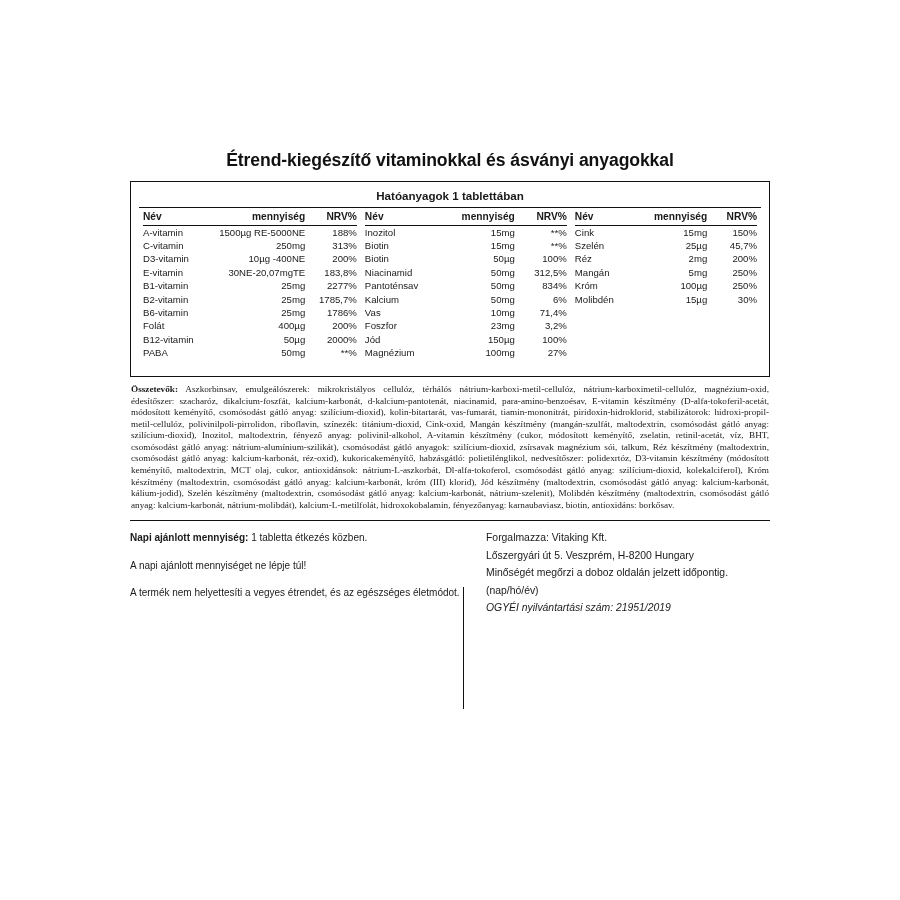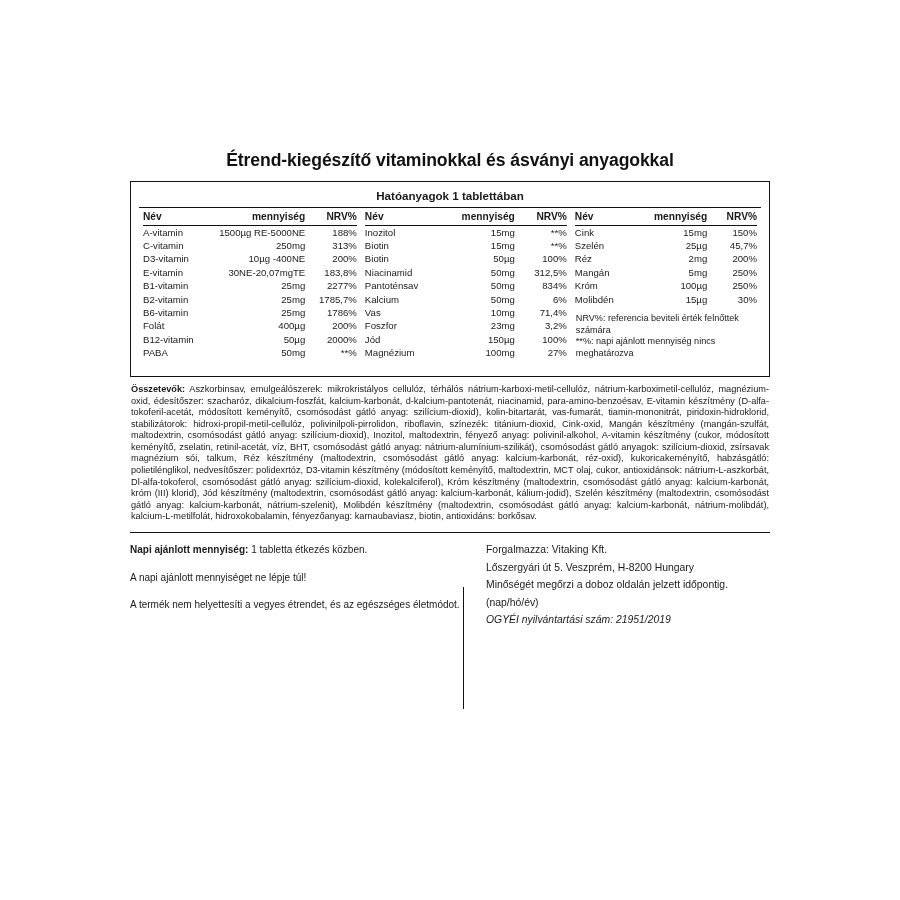--- a/index.html
+++ b/index.html
@@ -91,20 +91,21 @@
   }
   .notes div { margin-bottom: 0px; }
   .ingredients {
     font-size: 9.2px;
     line-height: 11.6px;
     text-align: justify;
     margin-top: 7px;
     padding: 0 1px;
     border-bottom: 1.2px solid #111;
     padding-bottom: 9px;
+    font-family: Liberation Serif, serif;
   }
   .ingredients b { font-weight: bold; }
   .bottom {
     display: flex;
     margin-top: 9px;
   }
   .bottom-left {
     flex: 0 0 332px;
     padding-right: 12px;
     border-right: 0;
@@ -312,24 +313,20 @@
                   <td class="amt">100µg</td>
                   <td class="nrv">250%</td>
                 </tr>
               <tr>
                   <td>Molibdén</td>
                   <td class="amt">15µg</td>
                   <td class="nrv">30%</td>
                 </tr>
             </tbody>
           </table>
-          <div class="notes">
-            <div>NRV%: referencia beviteli érték felnőttek számára</div>
-            <div>**%: napi ajánlott mennyiség nincs meghatározva</div>
-          </div>
         </div>
 
       </div>
     </div>
 
     <div class="ingredients">
       <b>Összetevők:</b><span> Aszkorbinsav, emulgeálószerek: mikrokristályos cellulóz, térhálós nátrium-karboxi-metil-cellulóz, nátrium-karboximetil-cellulóz, magnézium-oxid, édesítőszer: szacharóz, dikalcium-foszfát, kalcium-karbonát, d-kalcium-pantotenát, niacinamid, para-amino-benzoésav, E-vitamin készítmény (D-alfa-tokoferil-acetát, módosított keményítő, csomósodást gátló anyag: szilícium-dioxid), kolin-bitartarát, vas-fumarát, tiamin-mononitrát, piridoxin-hidroklorid, stabilizátorok: hidroxi-propil-metil-cellulóz, polivinilpoli-pirrolidon, riboflavin, színezék: titánium-dioxid, Cink-oxid, Mangán készítmény (mangán-szulfát, maltodextrin, csomósodást gátló anyag: szilícium-dioxid), Inozitol, maltodextrin, fényező anyag: polivinil-alkohol, A-vitamin készítmény (cukor, módosított keményítő, zselatin, retinil-acetát, víz, BHT, csomósodást gátló anyag: nátrium-alumínium-szilikát), csomósodást gátló anyagok: szilícium-dioxid, zsírsavak magnézium sói, talkum, Réz készítmény (maltodextrin, csomósodást gátló anyag: kalcium-karbonát, réz-oxid), kukoricakeményítő, habzásgátló: polietilénglikol, nedvesítőszer: polidexrtóz, D3-vitamin készítmény (módosított keményítő, maltodextrin, MCT olaj, cukor, antioxidánsok: nátrium-L-aszkorbát, Dl-alfa-tokoferol, csomósodást gátló anyag: szilícium-dioxid, kolekalciferol), Króm készítmény (maltodextrin, csomósodást gátló anyag: kalcium-karbonát, króm (III) klorid), Jód készítmény (maltodextrin, csomósodást gátló anyag: kalcium-karbonát, kálium-jodid), Szelén készítmény (maltodextrin, csomósodást gátló anyag: kalcium-karbonát, nátrium-szelenit), Molibdén készítmény (maltodextrin, csomósodást gátló anyag: kalcium-karbonát, nátrium-molibdát), kalcium-L-metilfolát, hidroxokobalamin, fényezőanyag: karnaubaviasz, biotin, antioxidáns: borkősav.</span>
     </div>
 
     <div class="bottom">

